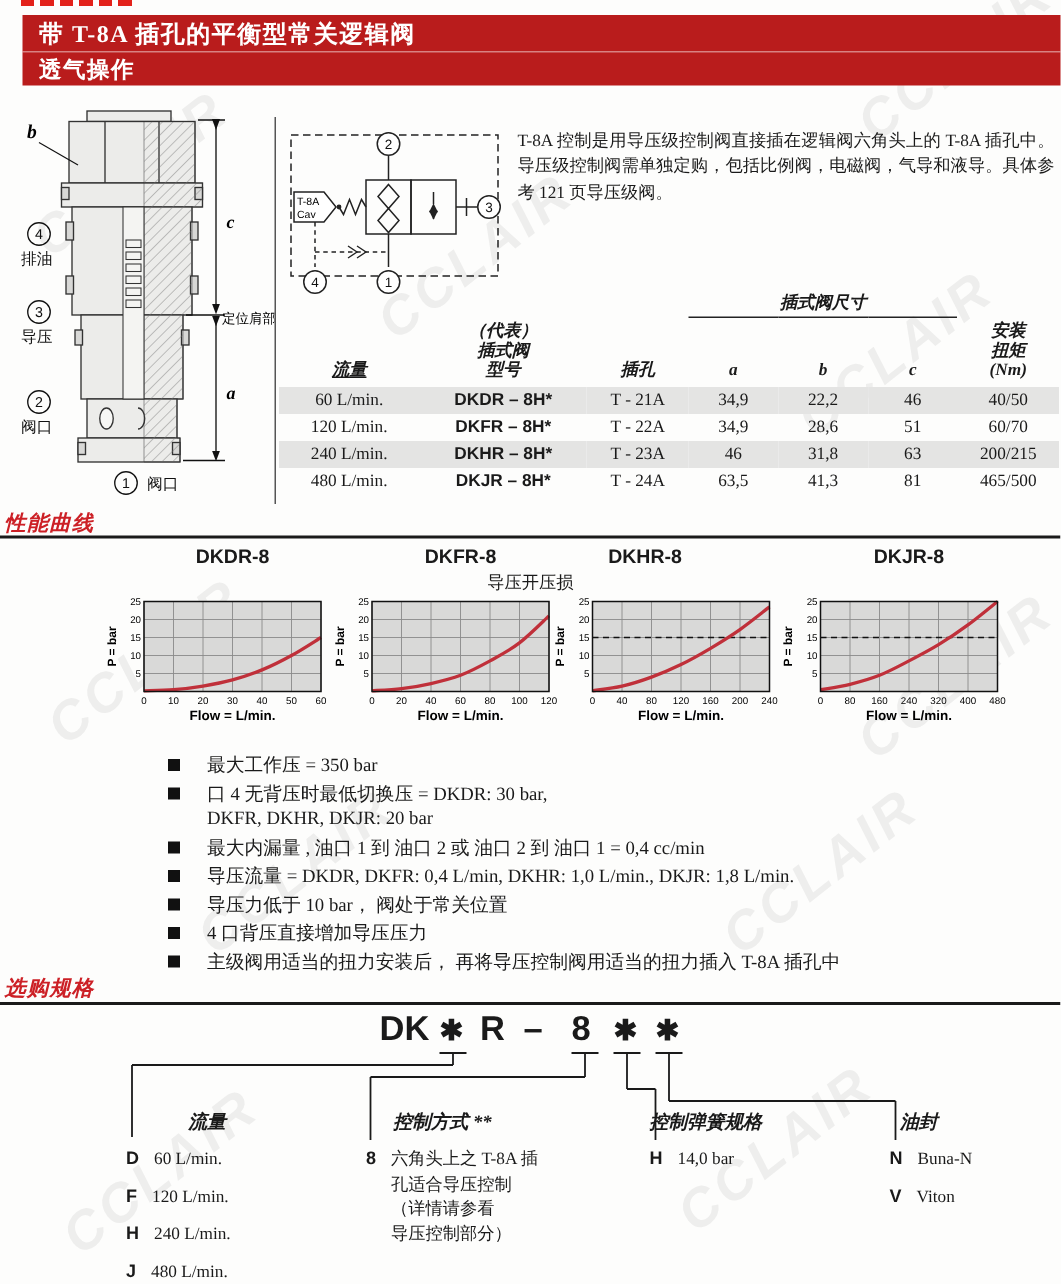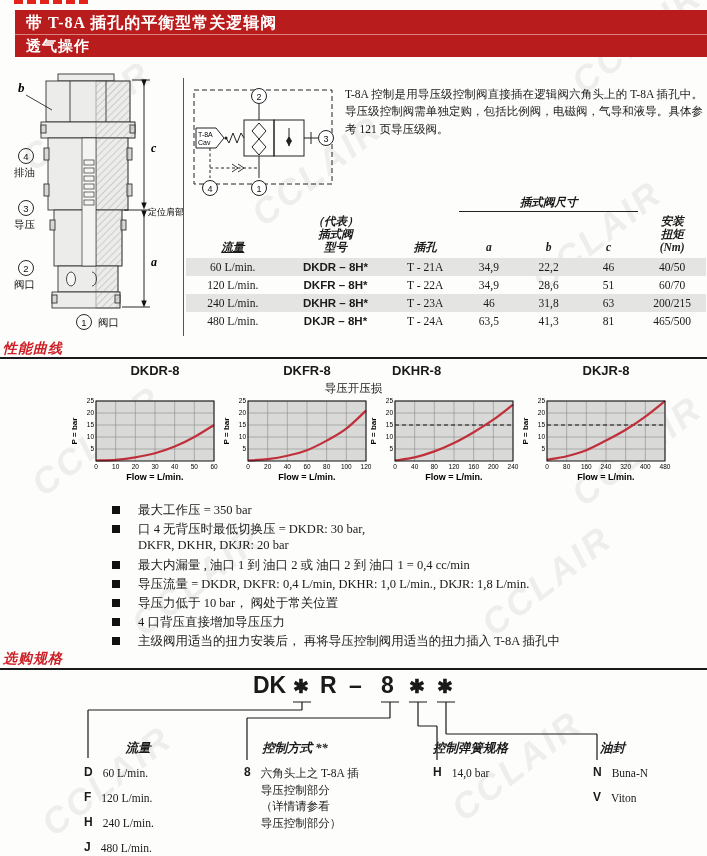--- a/index.html
+++ b/index.html
@@ -350,21 +350,21 @@
         <text x="26" y="73" text-anchor="middle" font-size="6.5">0</text>
         <text x="45.66666666666667" y="73" text-anchor="middle" font-size="6.5">20</text>
         <text x="65.33333333333334" y="73" text-anchor="middle" font-size="6.5">40</text>
         <text x="85" y="73" text-anchor="middle" font-size="6.5">60</text>
         <text x="104.66666666666667" y="73" text-anchor="middle" font-size="6.5">80</text>
         <text x="124.33333333333333" y="73" text-anchor="middle" font-size="6.5">100</text>
         <text x="144" y="73" text-anchor="middle" font-size="6.5">120</text>
         <text x="85" y="84" text-anchor="middle" font-size="9" font-weight="bold">Flow = L/min.</text>
         <text x="7" y="35" text-anchor="middle" font-size="8" font-weight="bold" transform="rotate(-90 7 35)">P = bar</text>
       </svg></div>
-    <div class="chart-title" style="left: 392px; top: 3px; position: absolute; width: 110px; ">DKHR-8</div>
+    <div class="chart-title" style="left: 375px; top: 3px; position: absolute; width: 110px; text-align: center;">DKHR-8</div>
     <div class="chartwrap" style="left: 369px; top: 36px;"><svg width="160" height="96" viewBox="0 0 160 96">
         <rect x="26" y="5" width="118" height="60" fill="#d9d9d8" stroke="none"></rect>
         <line x1="26" y1="53" x2="144" y2="53" stroke="#8a8a8a" stroke-width="0.6"></line>
         <line x1="26" y1="41" x2="144" y2="41" stroke="#8a8a8a" stroke-width="0.6"></line>
         <line x1="26" y1="29" x2="144" y2="29" stroke="#8a8a8a" stroke-width="0.6"></line>
         <line x1="26" y1="17" x2="144" y2="17" stroke="#8a8a8a" stroke-width="0.6"></line>
         <line x1="26" y1="5" x2="144" y2="5" stroke="#8a8a8a" stroke-width="0.6"></line>
         <line x1="26" y1="5" x2="26" y2="65" stroke="#8a8a8a" stroke-width="0.6"></line>
         <line x1="45.66666666666667" y1="5" x2="45.66666666666667" y2="65" stroke="#8a8a8a" stroke-width="0.6"></line>
         <line x1="65.33333333333334" y1="5" x2="65.33333333333334" y2="65" stroke="#8a8a8a" stroke-width="0.6"></line>
@@ -476,19 +476,19 @@
     <path d="M437,4 H455 M446,4 V36 M446,36 H597 M597,36 V62"></path>
   </g>
 </svg>
 <div id="ordercols">
     <div class="ord-title" style="left: 108px; top: 740px; width: 60px; text-align: center;">流量</div>
     <div class="ord-item" style="left: 84px; top: 765px;"><span class="cd">D</span><span class="ord-lines"><div>60 L/min.</div></span></div>
     <div class="ord-item" style="left: 84px; top: 790px;"><span class="cd">F</span><span class="ord-lines"><div>120 L/min.</div></span></div>
     <div class="ord-item" style="left: 84px; top: 815px;"><span class="cd">H</span><span class="ord-lines"><div>240 L/min.</div></span></div>
     <div class="ord-item" style="left: 84px; top: 840px;"><span class="cd">J</span><span class="ord-lines"><div>480 L/min.</div></span></div>
     <div class="ord-title" style="left: 240px; top: 740px; width: 110px; text-align: center;">控制方式 **</div>
-    <div class="ord-item" style="left: 244px; top: 765px;"><span class="cd">8</span><span class="ord-lines"><div>六角头上之 T-8A 插</div><div>导压控制部分</div><div>（详情请参看</div><div>导压控制部分）</div></span></div>
+    <div class="ord-item" style="left: 244px; top: 765px;"><span class="cd">8</span><span class="ord-lines"><div>六角头上之 T-8A 插</div><div>孔适合导压控制</div><div>（详情请参看</div><div>导压控制部分）</div></span></div>
     <div class="ord-title" style="left: 408px; top: 740px; width: 100px; text-align: right;">控制弹簧规格</div>
     <div class="ord-item" style="left: 433px; top: 765px;"><span class="cd">H</span><span class="ord-lines"><div>14,0 bar</div></span></div>
     <div class="ord-title" style="left: 585px; top: 740px; width: 55px; text-align: center;">油封</div>
     <div class="ord-item" style="left: 593px; top: 765px;"><span class="cd">N</span><span class="ord-lines"><div>Buna-N</div></span></div>
     <div class="ord-item" style="left: 593px; top: 790px;"><span class="cd">V</span><span class="ord-lines"><div>Viton</div></span></div>
   </div>
 
 </body></html>

